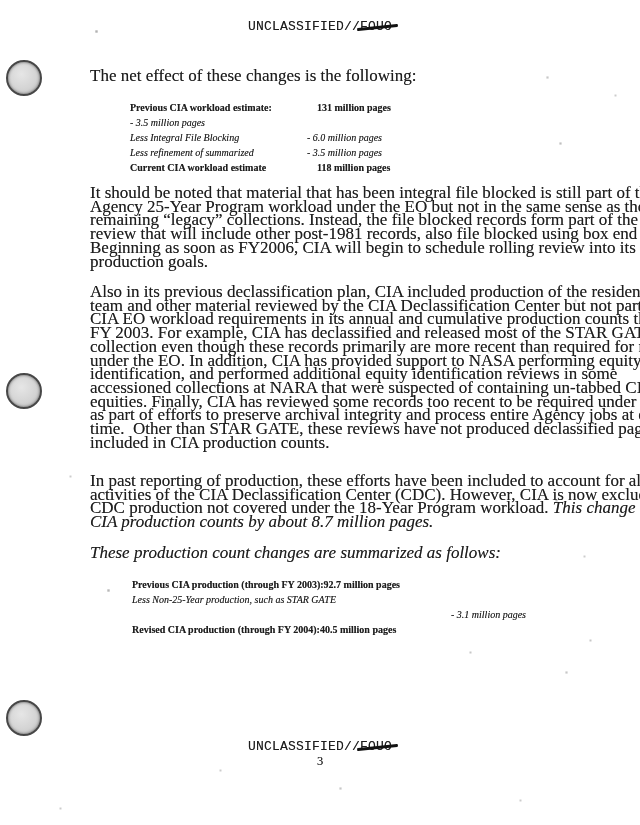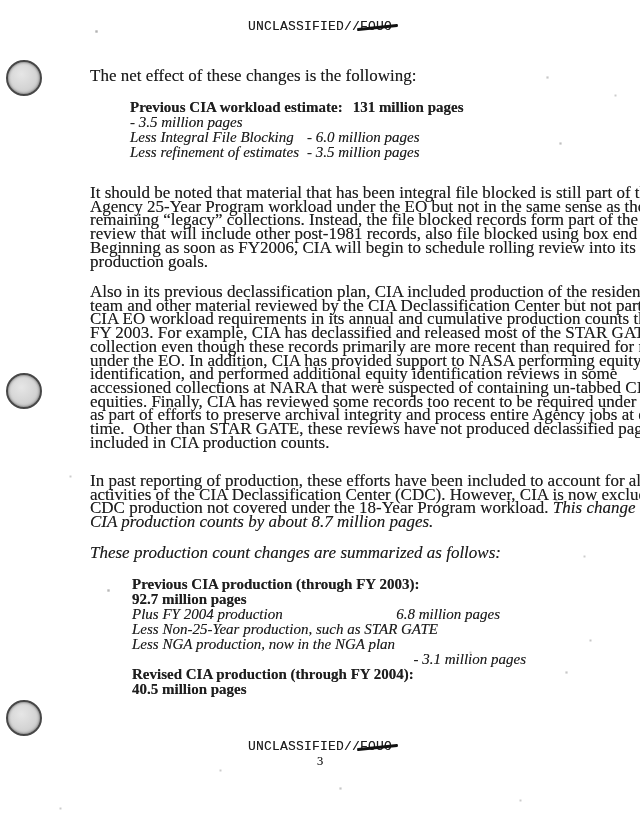--- a/index.html
+++ b/index.html
@@ -40,31 +40,31 @@
     position:absolute; left:90px; width:480px;
     font-size:17px; line-height:13.7px; white-space:pre;
   }
   .p-intro { top:69px; }
   .p-fileblock { top:186px; }
   .p-prodhist { top:285px; }
   .p-pastrep { top:474px; }
   .p-summary { top:546px; font-style:italic; }
   .em { font-style:italic; white-space:pre; }
   
-  .dtable { position:absolute; font-size:15px; }
+  .dtable { position:absolute; font-size:10px; }
   .dtable .trow { line-height:15px; display:flex; }
   .trow.bold  { font-weight:bold; }
   .trow.italic{ font-style:italic; }
   .t1 { top:100px; left:130px; width:330px; }
   .t1 .t-label { flex:0 0 177px; white-space:pre; }
   .t1 .trow.bold .t-label { flex-basis:auto; min-width:177px; }
   .t1 .trow.bold .t-value { padding-left:10px;text-align:center; }
   .t1 .t-value { white-space:pre; }
   .t2 { top:577px; left:132px; width:394px; }
-  .t2 .trow { flex-wrap:wrap; justify-content:space-between; }
+  .t2 .trow { flex-wrap:wrap; }
   .t2 .t-label { white-space:pre; }
   .t2 .t-value { text-align:right; white-space:pre; }
   .t2 .trow.italic .t-value { padding-right:26px; }
   .t2 .trow.wrap .t-label { flex:0 0 100%; }
   .t2 .trow.wrap .t-value { flex:0 0 100%; }
   
   .speckles {
     position:absolute; top:0; left:0; width:1px; height:1px;
     background:transparent; pointer-events:none;
     box-shadow:
@@ -105,24 +105,28 @@
       <div class="trow italic">
         <span class="t-value">- 3.5 million pages</span>
       </div>
 
       <div class="trow italic">
         <span class="t-label">Less Integral File Blocking</span>
         <span class="t-value">- 6.0 million pages</span>
       </div>
 
       <div class="trow italic">
-        <span class="t-label">Less refinement of estimates</span>
+        <span class="t-label">Less refinement of summarized</span>
         <span class="t-value">- 3.5 million pages</span>
       </div>
 
+      <div class="trow bold">
+        <span class="t-label">Current CIA workload estimate</span>
+        <span class="t-value">118 million pages</span>
+      </div>
     </div>
 
   <div class="para p-fileblock">It should be noted that material that has been integral file blocked is still part of the
 Agency 25-Year Program workload under the EO but not in the same sense as the
 remaining “legacy” collections. Instead, the file blocked records form part of the rolling
 review that will include other post-1981 records, also file blocked using box end dates.
 Beginning as soon as FY2006, CIA will begin to schedule rolling review into its annual
 production goals.</div>
 
   <div class="para p-prodhist">Also in its previous declassification plan, CIA included production of the resident NGA
@@ -145,31 +149,26 @@
 
   <div class="para p-summary">These production count changes are summarized as follows:</div>
 
   <div class="dtable t2">
 
       <div class="trow bold">
         <span class="t-label">Previous CIA production (through FY 2003):</span>
         <span class="t-value">92.7 million pages</span>
       </div>
 
-      <div class="trow italic">
-        <span class="t-label">Plus FY 2004 production</span>
-        <span class="t-value">6.8 million pages</span>
-      </div>
 
       <div class="trow italic wrap">
         <span class="t-label">Less Non-25-Year production, such as STAR GATE</span>
       </div>
 
       <div class="trow italic wrap">
-        <span class="t-label">Less NGA production, now in the NGA plan</span>
         <span class="t-value">- 3.1 million pages</span>
       </div>
 
       <div class="trow bold">
         <span class="t-label">Revised CIA production (through FY 2004):</span>
         <span class="t-value">40.5 million pages</span>
       </div>
     </div>
 
   <div class="classline bottom"><span>UNCLASSIFIED//</span><span class="strike">FOUO</span></div>

